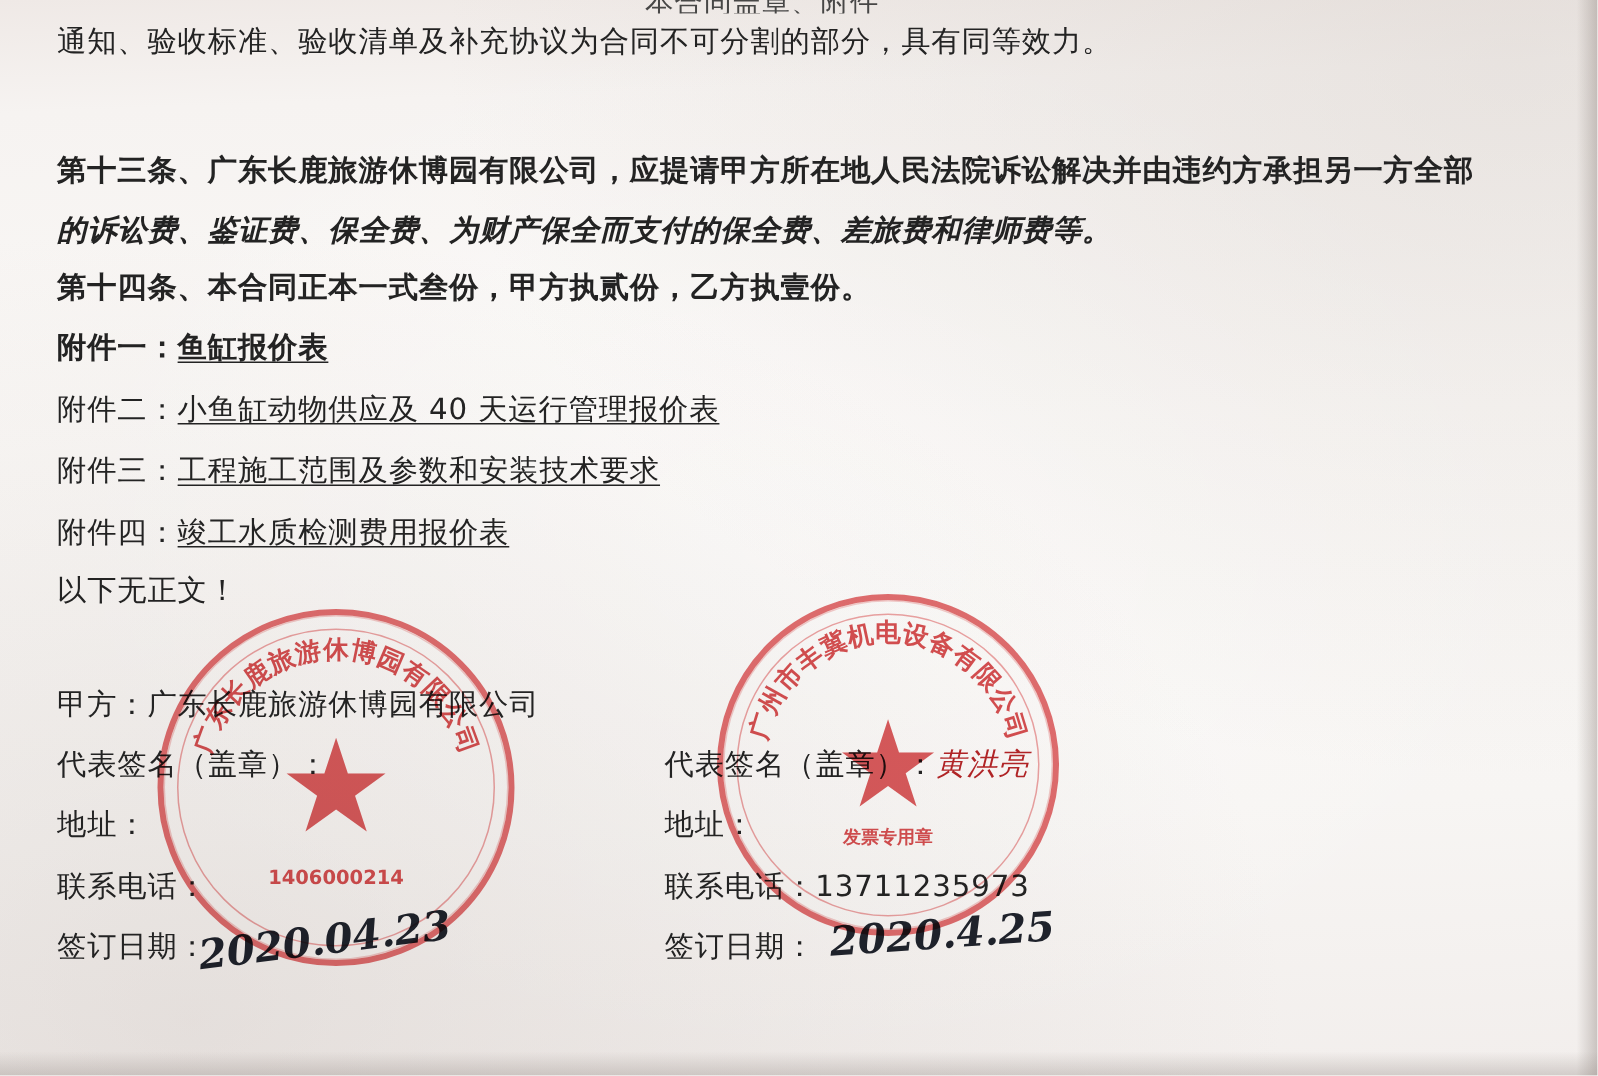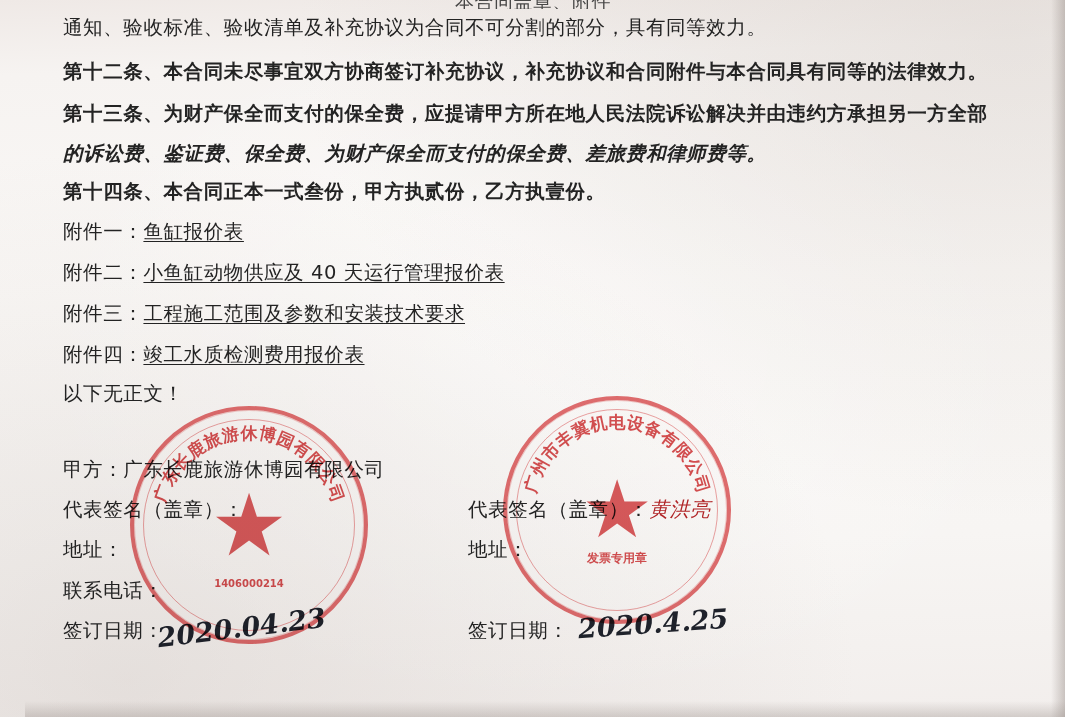--- a/index.html
+++ b/index.html
@@ -27,21 +27,20 @@
   }
   
   .top-cut {
     position:absolute; top:-11px; left:430px; width:625px; height:20px;
     overflow:hidden; color:#2b2b2b; font-size:19px; letter-spacing:.5px;
     white-space:nowrap; opacity:.85;
   }
   .doc {
     position:absolute; top:0; left:0; right:0; bottom:0;
     padding:16px;
-    margin-left:25px;
   }
   .line {
     position:absolute;
     color:#232323;
     font-size:19.5px;
     letter-spacing:.6px;
     white-space:nowrap;
   }
   .bold { font-weight:bold; }
   .u { text-decoration:underline; text-underline-offset:3px; }
@@ -71,21 +70,21 @@
   }
   .seal .ring-text span{
     position:absolute; left:50%; top:50%;
     transform-origin:0 0;
     font-size:18px;
     white-space:nowrap;
   }
   .seal .sub-text span{
     position:absolute; left:50%;
     transform:translateX(-50%);
-    font-size:10px; white-space:nowrap;
+    font-size:13px; white-space:nowrap;
   }
   
   .hand {
     position:absolute;
     color:#20242e;
     font-family:"DejaVu Serif", serif;
     font-style:italic;
     font-weight:bold;
     mix-blend-mode:multiply;
   }
@@ -108,34 +107,31 @@
 <div class="page"></div>
 
 <div class="doc">
 
   <div class="top-cut">本合同盖章、附件</div>
 
   <div class="line" style="left:38px; top:14px;">
     <span>通知、验收标准、验收清单及补充协议为合同不可分割的部分，具有同等效力。</span>
   </div>
 
-  <div class="line" style="left:38px; top:58px;">
-    <span class="bold">第十二条、</span><span class="bold">本合同未尽事宜双方协商签订补充协议，补充协议和合同附件与本合同具有同等的法律效力。</span>
-  </div>
 
   <div class="line" style="left:38px; top:100px;">
-    <span class="bold">第十三条、</span><span class="bold">为财产保全而支付的保全费，应提请甲方所在地人民法院诉讼解决并由违约方承担另一方全部</span>
+    <span class="bold">第十三条、</span><span class="bold">广东长鹿旅游休博园有限公司，应提请甲方所在地人民法院诉讼解决并由违约方承担另一方全部</span>
   </div>
   <div class="line bold" style="left:38px; top:140px;font-style:italic;">的诉讼费、鉴证费、保全费、为财产保全而支付的保全费、差旅费和律师费等。</div>
 
   <div class="line" style="left:38px; top:178px;">
     <span class="bold">第十四条、</span><span class="bold">本合同正本一式叁份，甲方执贰份，乙方执壹份。</span>
   </div>
 
-  <div class="line" style="left:38px; top:218px;">
+  <div class="line" style="left:38px; top:218px;font-weight:bold;">
     <span>附件一：</span><span class="u">鱼缸报价表</span>
   </div>
   <div class="line" style="left:38px; top:259px;">
     <span>附件二：</span><span class="u">小鱼缸动物供应及 40 天运行管理报价表</span>
   </div>
   <div class="line" style="left:38px; top:300px;">
     <span>附件三：</span><span class="u">工程施工范围及参数和安装技术要求</span>
   </div>
   <div class="line" style="left:38px; top:341px;">
     <span>附件四：</span><span class="u">竣工水质检测费用报价表</span>
@@ -157,20 +153,23 @@
   </div>
   <div class="line" style="left:38px; top:617px;">
     <span>签订日期：</span><span></span>
   </div>
 
   <div class="line" style="left:443px; top:496px;">
     <span>代表签名（盖章）：</span><span class="hand-name" style="font-size:20px;">黄洪亮</span>
   </div>
   <div class="line" style="left:443px; top:536px;">
     <span>地址：</span><span></span>
+  </div>
+  <div class="line" style="left:443px; top:577px;">
+    <span>联系电话：</span><span>13711235973</span>
   </div>
   <div class="line" style="left:443px; top:617px;">
     <span>签订日期：</span><span></span>
   </div>
 
   <div class="seal" id="sealA" style="left:105px; top:406px; width:230px; height:230px;">
     <div class="inner-ring"></div>
     <div class="star" style="font-size:86px;">★</div>
     <div class="ring-text">
         <span style="font-size: 17px; transform: translate(-86.4517px, -31.4659px) rotate(290deg) translate(-50%, -50%);">广</span>

